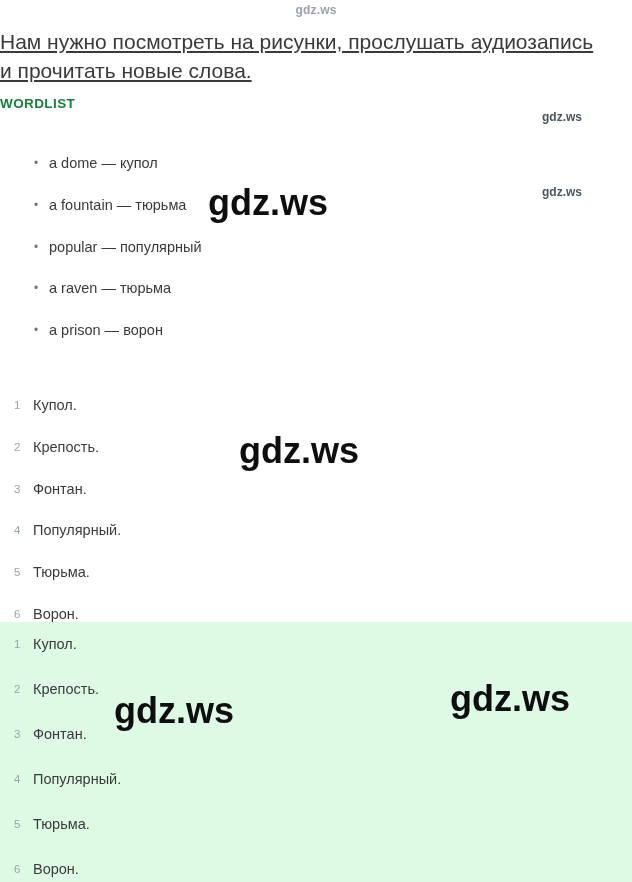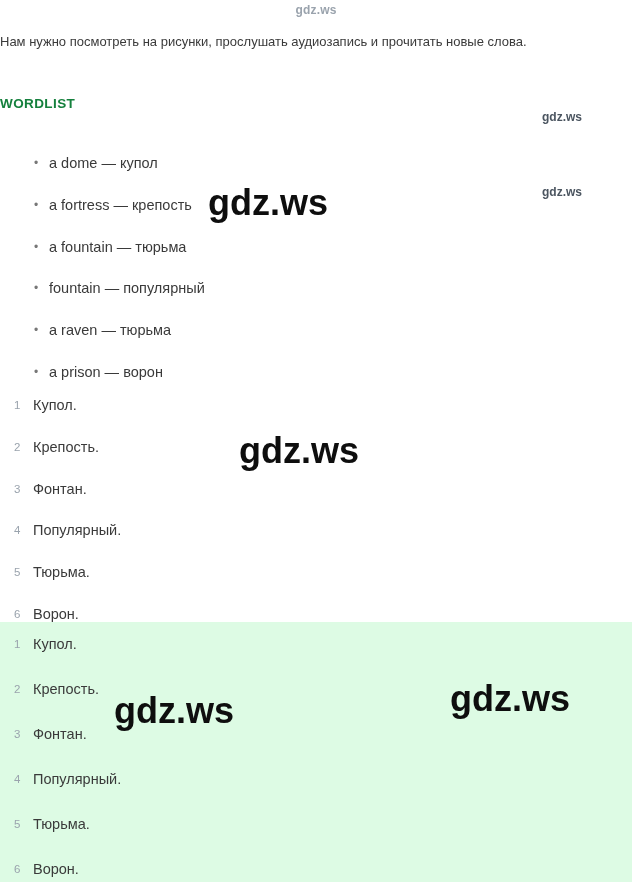--- a/index.html
+++ b/index.html
@@ -32,23 +32,24 @@
     font-weight: bold;
     color: #9aa3ad;
     letter-spacing: 0.2px;
   }
 
   .intro {
     position: absolute;
     top: 27px;
     left: 0;
     width: 600px;
-    font-size: 13px;
+    font-size: 21px;
     line-height: 29px;
     color: #3a3a3a;
+    text-decoration: underline;
   }
 
   .section-title {
     position: absolute;
     top: 96px;
     left: 0;
     font-size: 13.5px;
     font-weight: bold;
     letter-spacing: 0.4px;
     color: #15803d;
@@ -148,23 +149,22 @@
 <div class="page">
 
   <div class="top-watermark">gdz.ws</div>
 
   <div class="intro">Нам нужно посмотреть на рисунки, прослушать аудиозапись и прочитать новые слова.</div>
 
   <div class="section-title">WORDLIST</div>
 
   <ul class="wordlist">
     <li><span>a dome — купол</span></li>
-    <li><span>a fortress — крепость</span></li>
     <li><span>a fountain — тюрьма</span></li>
-    <li><span>fountain — популярный</span></li>
+    <li><span>popular — популярный</span></li>
     <li><span>a raven — тюрьма</span></li>
     <li><span>a prison — ворон</span></li>
   </ul>
 
   <ul class="numlist first">
     <li>
       <span class="num">1</span>
       <span>Купол.</span>
     </li>
     <li>

